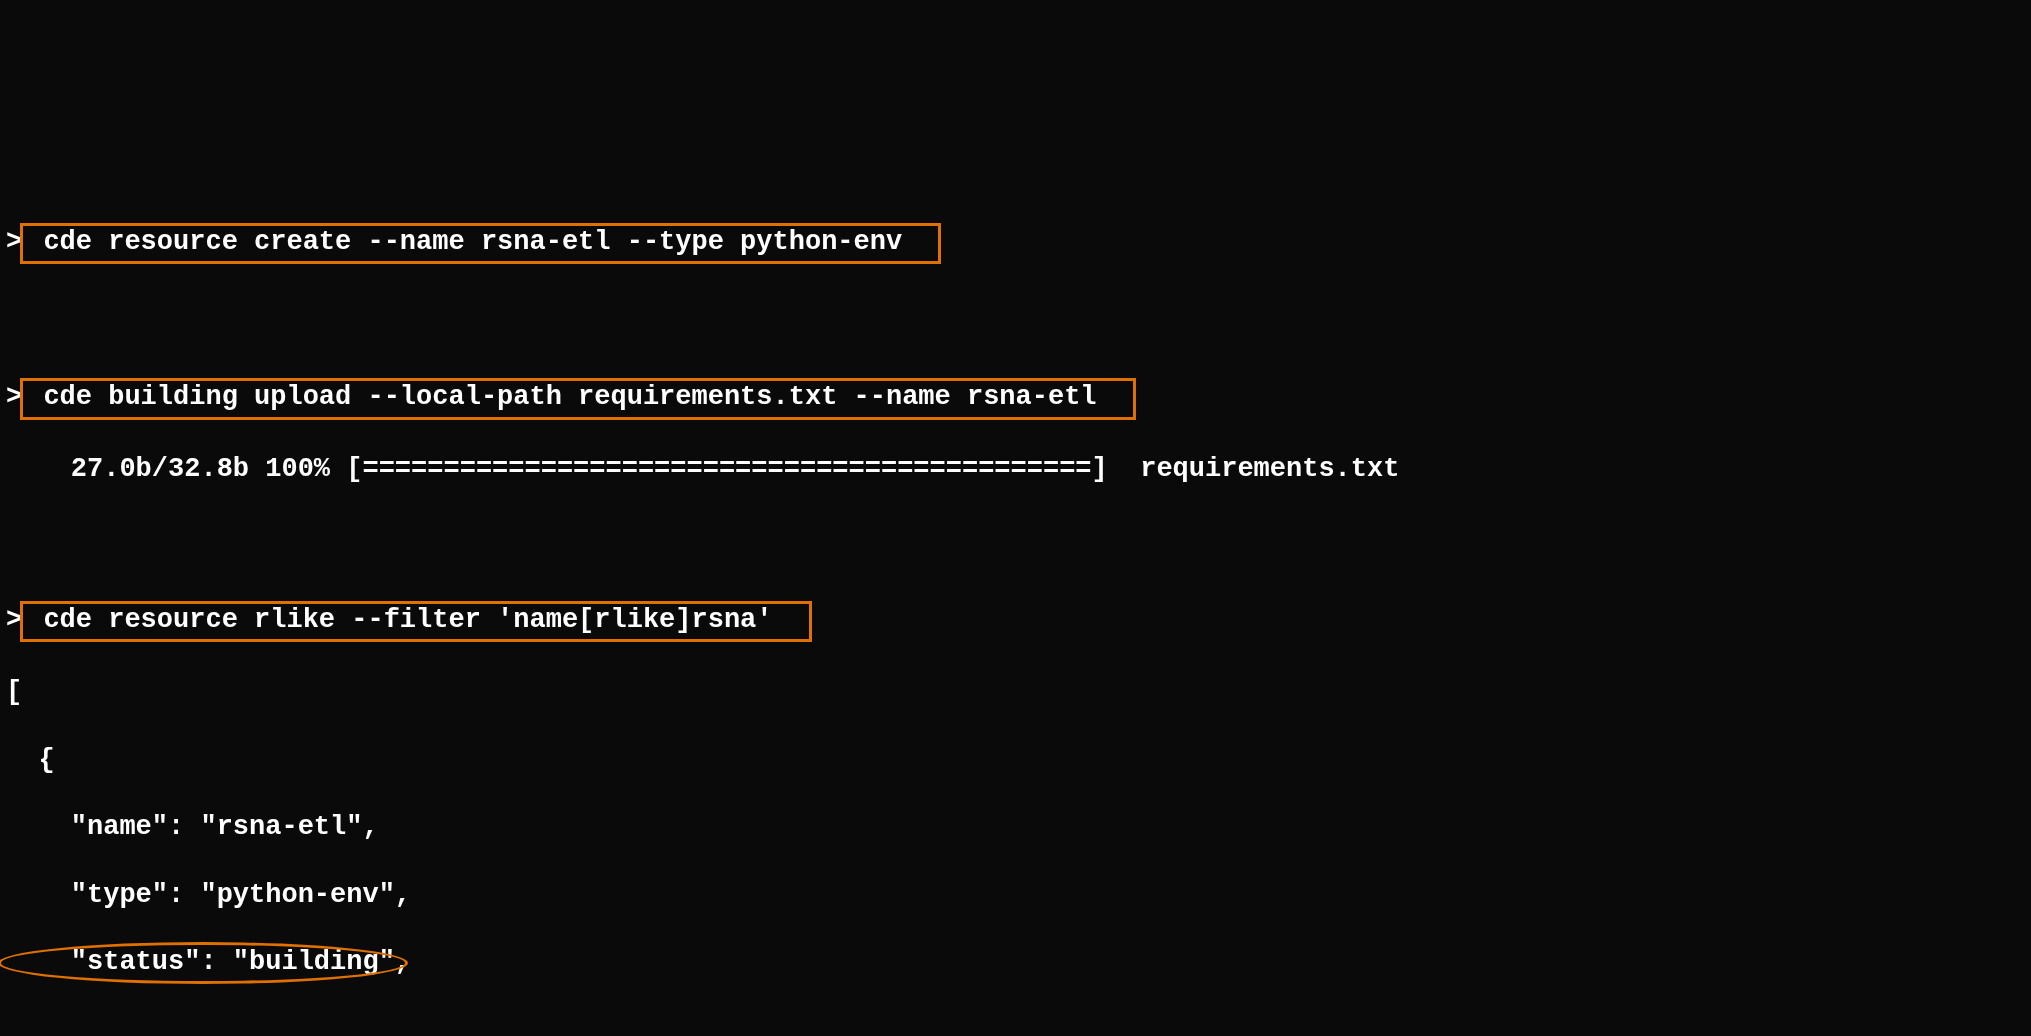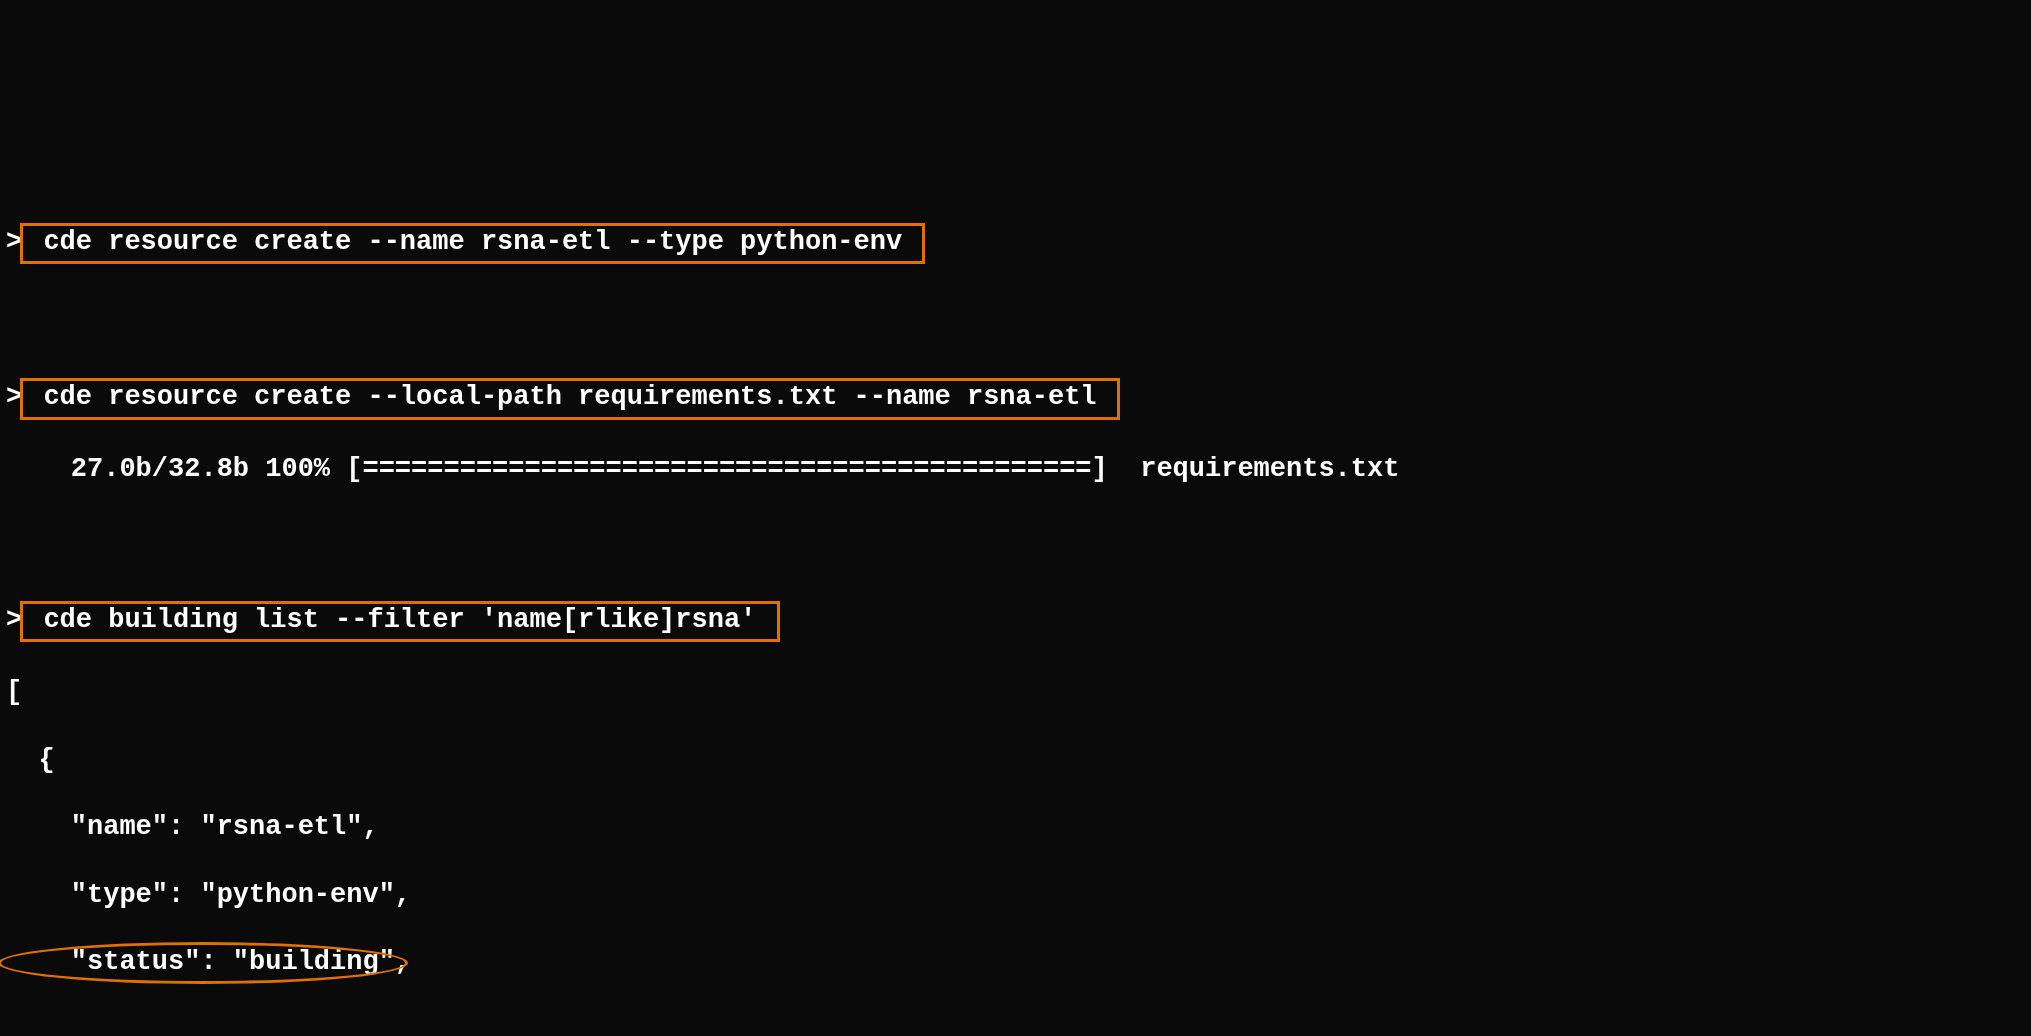--- a/index.html
+++ b/index.html
@@ -16,21 +16,21 @@
     overflow: hidden;
     position: relative;
   }
   .terminal {
     padding: 20px 6px;
   }
   .prompt-sym { color: #ffffff; }
   .cmd-box {
     display: inline-block;
     border: 3px solid #e07000;
-    padding: 0 4px 2px 4px;
+    padding: 0 20px 2px 4px;
     margin-left: -2px;
   }
   .line { display: block; }
   .ellipse-wrap { position: relative; display: inline-block; }
   .ellipse {
     position: absolute;
     border: 3px solid #e07000;
     border-radius: 50%;
     pointer-events: none;
   }
@@ -58,24 +58,24 @@
 </style>
 </head>
 <body>
 
 
 
 <div class="terminal">
 
 <span class="line"><span class="prompt-sym">&gt;</span><span class="cmd-box"> cde resource create --name rsna-etl --type python-env </span></span>
 <div class="gap"></div>
-<span class="line"><span class="prompt-sym">&gt;</span><span class="cmd-box"> cde resource create --local-path requirements.txt --name rsna-etl </span></span>
+<span class="line"><span class="prompt-sym">&gt;</span><span class="cmd-box"> cde building upload --local-path requirements.txt --name rsna-etl </span></span>
 <span class="line">    27.0b/32.8b 100% [=============================================]  requirements.txt</span>
 <div class="gap"></div>
-<span class="line"><span class="prompt-sym">&gt;</span><span class="cmd-box"> cde building list --filter 'name[rlike]rsna' </span></span>
+<span class="line"><span class="prompt-sym">&gt;</span><span class="cmd-box"> cde resource rlike --filter 'name[rlike]rsna' </span></span>
 <span class="line">[</span>
 <span class="line">  {</span>
 <span class="line">    "name": "rsna-etl",</span>
 <span class="line">    "type": "python-env",</span>
 <span class="line ellipse-wrap"><span>    "status": "building",</span><span class="ellipse e1"></span></span>
 <div class="gap-sm"></div>
 <div class="tear-wrap">
 <svg class="tear-svg" viewBox="0 0 2031 60" preserveAspectRatio="none">
 <path d="M0,18 C80,35 160,8 260,22 C360,36 460,6 570,20 C680,34 790,6 900,22 C1010,38 1120,6 1230,20 C1340,34 1450,8 1560,22 C1670,36 1780,6 1890,20 C1960,30 2000,14 2031,22 L2031,44 C1960,30 1890,54 1780,40 C1670,26 1560,54 1450,40 C1340,26 1230,54 1120,40 C1010,26 900,54 790,40 C680,26 570,54 460,40 C360,28 260,52 160,40 C80,30 40,46 0,38 Z" fill="#ffffff"></path>
 </svg>

